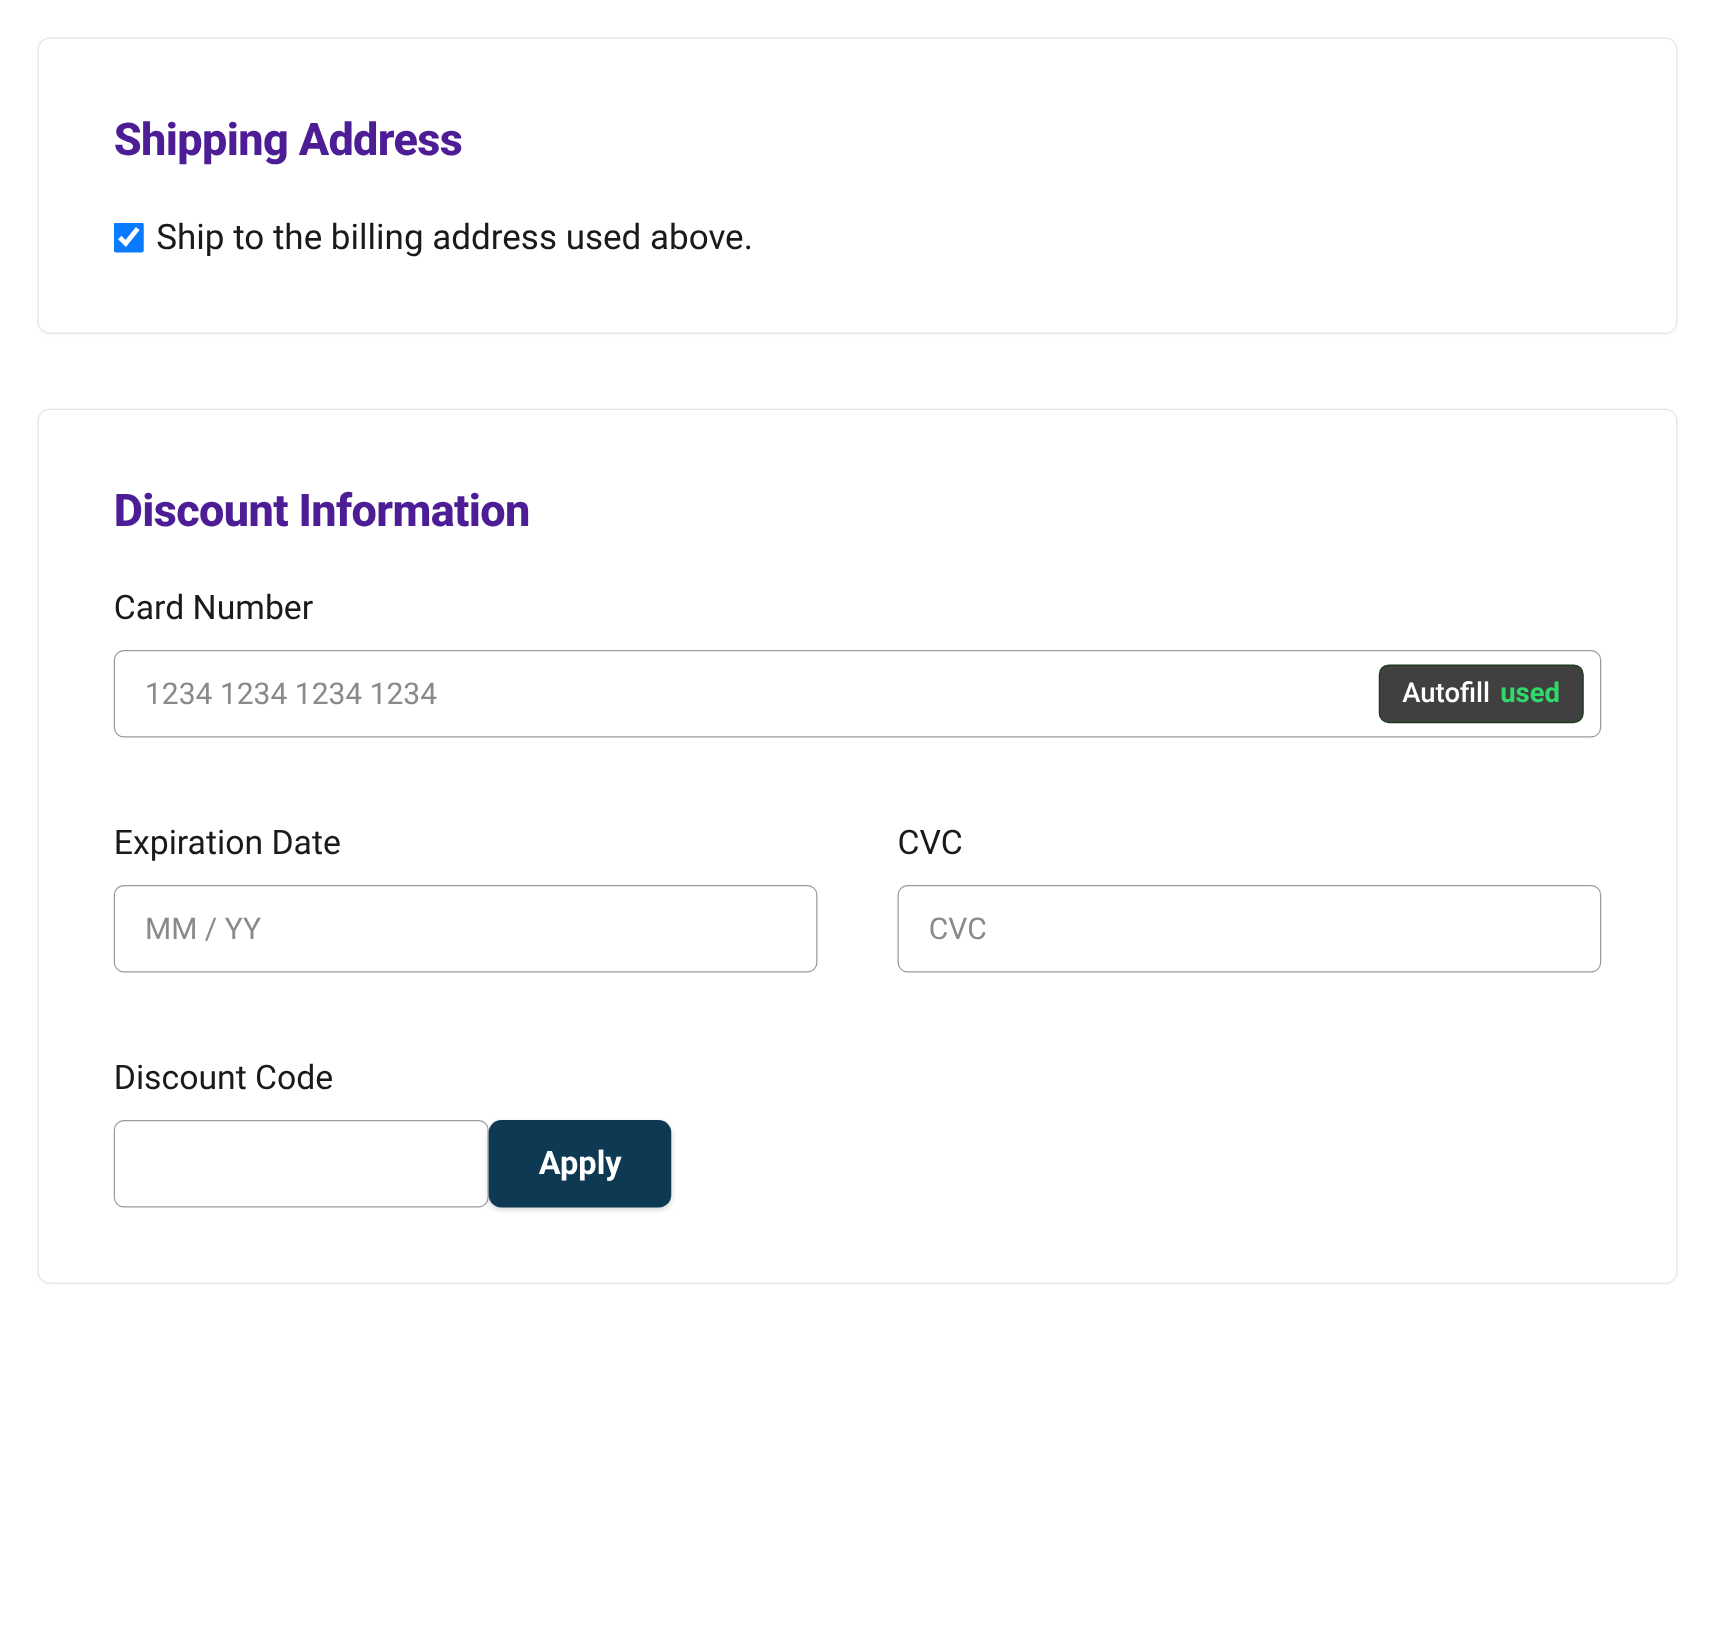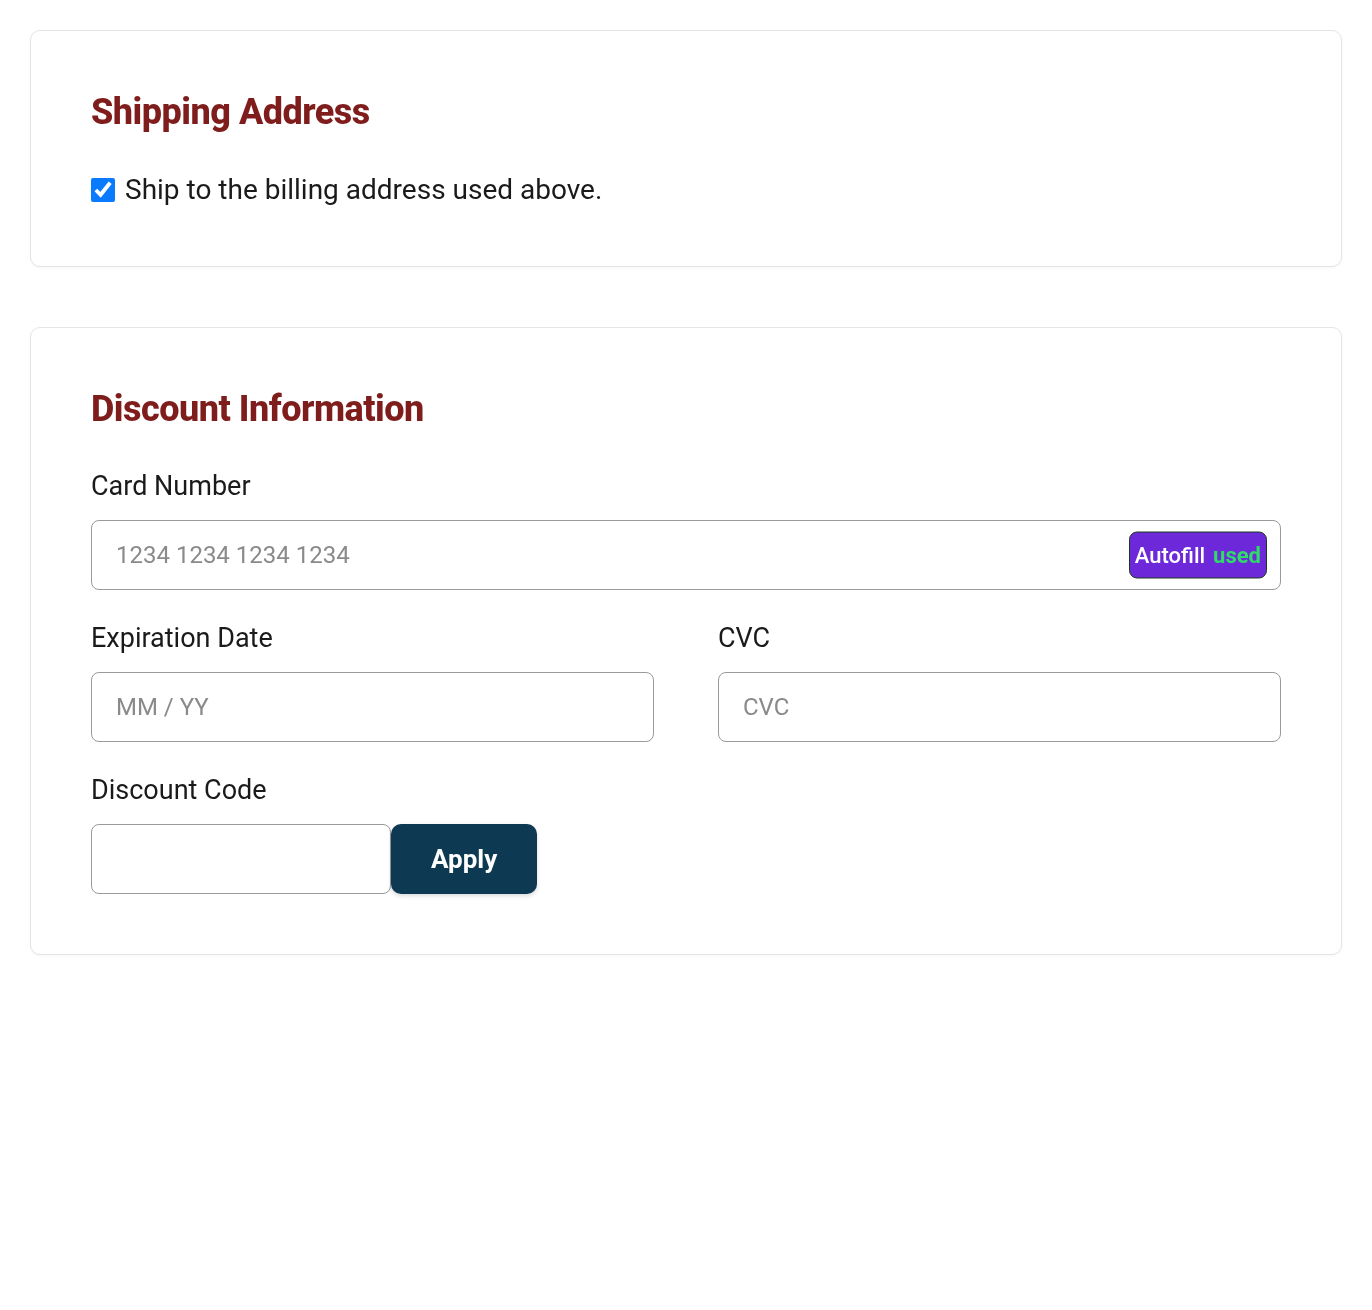--- a/index.html
+++ b/index.html
@@ -17,41 +17,42 @@
       background: #ffffff;
       border: 1px solid #e5e5e5;
       border-radius: 10px;
       padding: 60px;
       margin-bottom: 60px;
       box-shadow: 0 1px 3px rgba(0,0,0,0.04);
     }
     .section-title {
       font-size: 36px;
       font-weight: 800;
-      color: #7f1d1d;
+      color: #4c1d95;
       margin-bottom: 40px;
       letter-spacing: -0.5px;
     }
     .checkbox-row {
       display: flex;
       align-items: center;
       gap: 10px;
     }
     .checkbox-row input[type="checkbox"] {
       width: 24px;
       height: 24px;
       accent-color: #0a7aff;
       cursor: pointer;
     }
     .checkbox-label {
       font-size: 28px;
       color: #1a1a1a;
     }
     .form-group {
       margin-bottom: 32px;
+      margin-top: 36px;
     }
     .form-label {
       display: block;
       font-size: 27px;
       font-weight: 400;
       color: #1a1a1a;
       margin-bottom: 18px;
     }
     .form-input {
       width: 100%;
@@ -72,24 +73,24 @@
       align-items: center;
     }
     .card-input-wrapper .form-input {
       padding-right: 180px;
     }
     .autofill-badge {
       position: absolute;
       right: 14px;
       top: 50%;
       transform: translateY(-50%);
-      background: #6d28d9;
+      background: #404040;
       border: 1px solid #1a3a1a;
       border-radius: 8px;
-      padding: 10px 5px;
+      padding: 10px 18px;
       display: flex;
       align-items: center;
       gap: 8px;
       cursor: pointer;
     }
     .autofill-text {
       color: #ffffff;
       font-size: 22px;
       font-weight: 500;
     }

